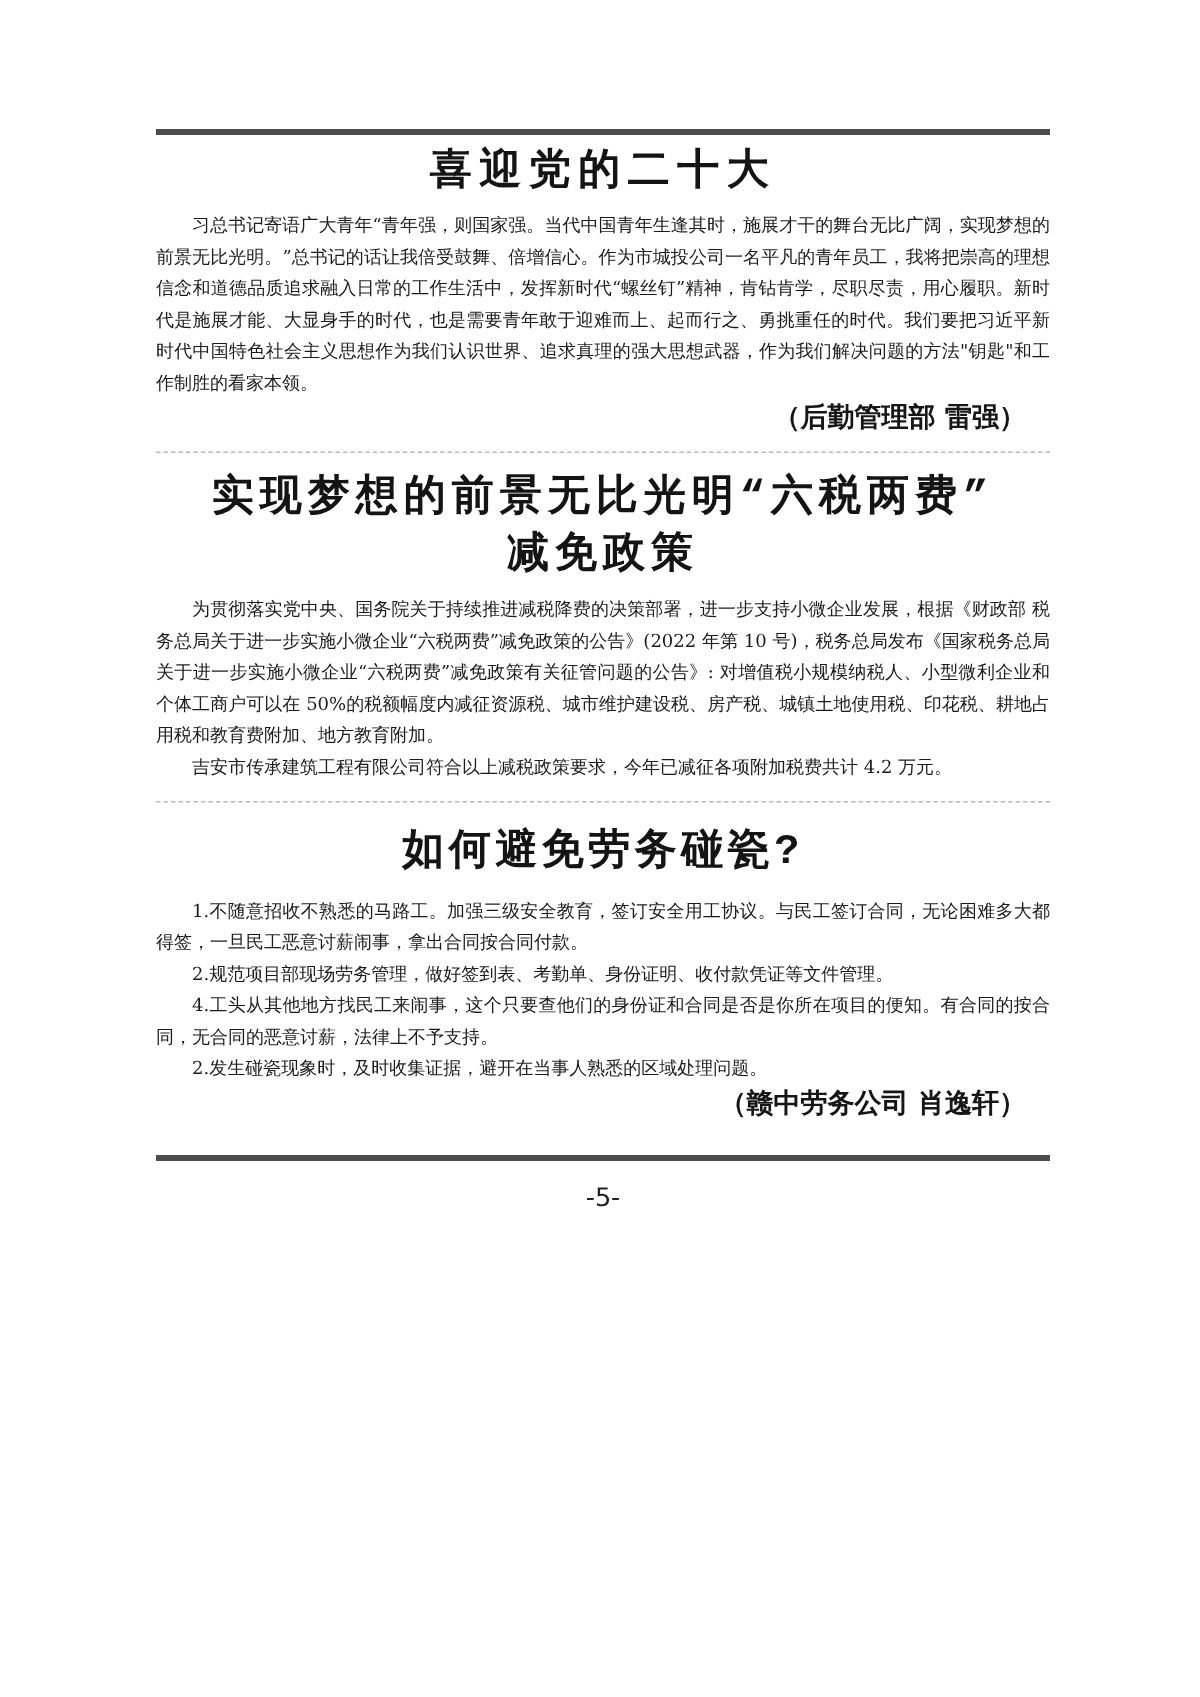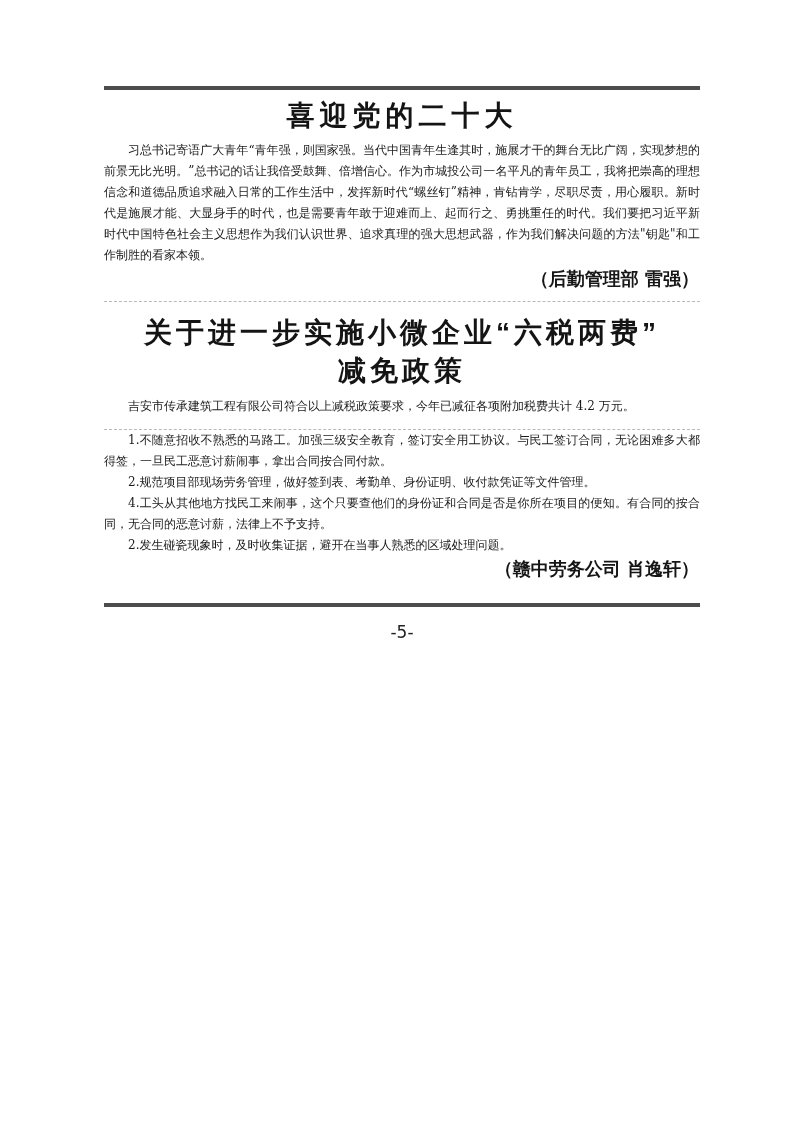--- a/index.html
+++ b/index.html
@@ -25,21 +25,21 @@
     background: #4d4d4d;
   }
   .rule-top { margin-top: 86px; }
   .rule-bottom { margin-top: 24px; }
   .divider {
     border: none;
     border-top: 1px dashed #b9b9b9;
     margin: 12px 0 0 0;
   }
   h1, h2 {
-    font-family: Liberation Sans, sans-serif;
+    font-family: Liberation Mono, monospace;
     font-weight: bold;
     color: #141414;
     text-align: center;
     margin: 0;
   }
   .title-1 {
     font-size: 28px;
     line-height: 36px;
     letter-spacing: 5px;
     margin: 8px 0 6px 0;
@@ -59,21 +59,21 @@
   .body-text {
     margin: 0;
     font-size: 12px;
     line-height: 21px;
     text-align: justify;
     text-justify: inter-ideograph;
     text-indent: 2em;
     color: #1b1b1b;
   }
   .attribution {
-    margin: 2px 1px 0 0;
+    margin: 2px 16px 0 0;
     font-size: 18px;
     line-height: 21px;
     font-weight: bold;
     text-align: right;
     color: #161616;
   }
   .page-number {
     margin-top: 14px;
     text-align: center;
     font-family: "DejaVu Sans", "Liberation Sans", sans-serif;
@@ -92,29 +92,31 @@
   <section>
     <h1 class="title-1">喜迎党的二十大</h1>
     <p class="body-text">习总书记寄语广大青年“青年强，则国家强。当代中国青年生逢其时，施展才干的舞台无比广阔，实现梦想的前景无比光明。”总书记的话让我倍受鼓舞、倍增信心。作为市城投公司一名平凡的青年员工，我将把崇高的理想信念和道德品质追求融入日常的工作生活中，发挥新时代“螺丝钉”精神，肯钻肯学，尽职尽责，用心履职。新时代是施展才能、大显身手的时代，也是需要青年敢于迎难而上、起而行之、勇挑重任的时代。我们要把习近平新时代中国特色社会主义思想作为我们认识世界、追求真理的强大思想武器，作为我们解决问题的方法"钥匙"和工作制胜的看家本领。</p>
     <p class="attribution">（后勤管理部  雷强）</p>
   </section>
 
   <hr class="divider">
 
   <section>
     <h2 class="title-2">
-      <span>关于进一步实施小微企业“六税两费”</span><br>
+      <span>实现梦想的前景无比光明“六税两费”</span><br>
       <span>减免政策</span>
     </h2>
+    <p class="body-text">为贯彻落实党中央、国务院关于持续推进减税降费的决策部署，进一步支持小微企业发展，根据《财政部 税务总局关于进一步实施小微企业“六税两费”减免政策的公告》(2022 年第 10 号)，税务总局发布《国家税务总局关于进一步实施小微企业“六税两费”减免政策有关征管问题的公告》: 对增值税小规模纳税人、小型微利企业和个体工商户可以在 50%的税额幅度内减征资源税、城市维护建设税、房产税、城镇土地使用税、印花税、耕地占用税和教育费附加、地方教育附加。</p>
     <p class="body-text">吉安市传承建筑工程有限公司符合以上减税政策要求，今年已减征各项附加税费共计 4.2 万元。</p>
   </section>
 
   <hr class="divider">
 
   <section>
+    <h2 class="title-3">如何避免劳务碰瓷?</h2>
     <p class="body-text">1.不随意招收不熟悉的马路工。加强三级安全教育，签订安全用工协议。与民工签订合同，无论困难多大都得签，一旦民工恶意讨薪闹事，拿出合同按合同付款。</p>
     <p class="body-text">2.规范项目部现场劳务管理，做好签到表、考勤单、身份证明、收付款凭证等文件管理。</p>
     <p class="body-text">4.工头从其他地方找民工来闹事，这个只要查他们的身份证和合同是否是你所在项目的便知。有合同的按合同，无合同的恶意讨薪，法律上不予支持。</p>
     <p class="body-text">2.发生碰瓷现象时，及时收集证据，避开在当事人熟悉的区域处理问题。</p>
     <p class="attribution">（赣中劳务公司  肖逸轩）</p>
   </section>
 
   <div class="rule-thick rule-bottom"></div>
 
   <div class="page-number">-5-</div>

